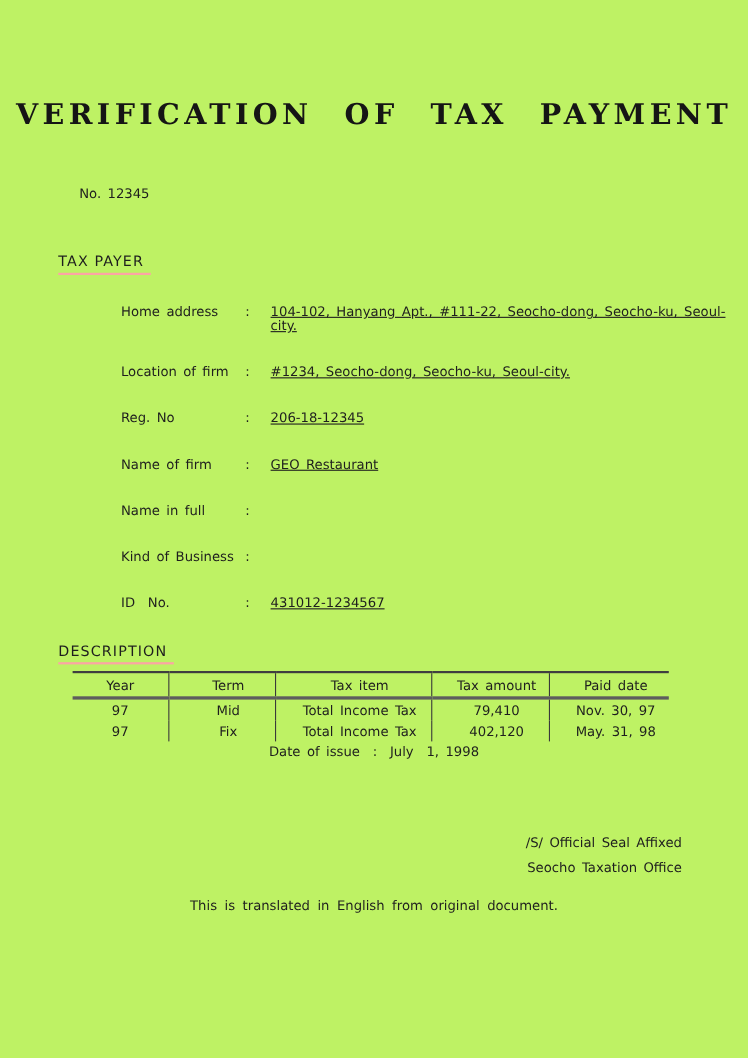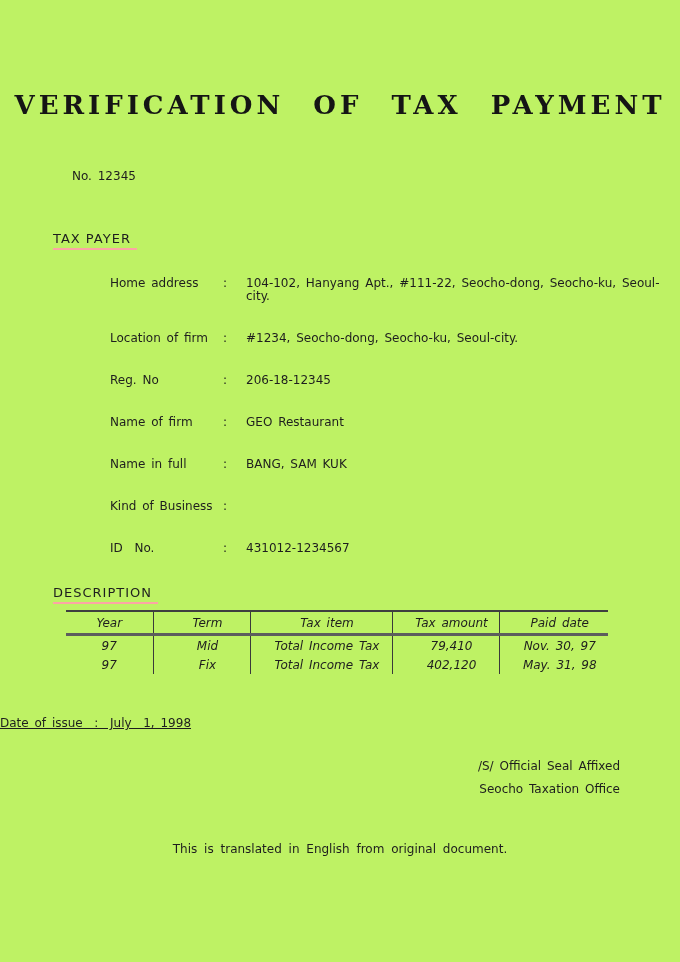--- a/index.html
+++ b/index.html
@@ -75,78 +75,78 @@
     flex: 0 0 113px;
     white-space: pre;
   }
   .field-colon {
     width: 23px;
     flex: 0 0 23px;
   }
   .field-value {
     flex: 1;
     white-space: pre-wrap;
+    text-decoration: underline;
   }
 
   
   .tax-table {
     position: absolute;
     top: 610px;
     left: 66px;
     width: 542px;
     border-collapse: collapse;
     table-layout: fixed;
     font-size: 12px;
     color: #1e1e1e;
   }
   .tax-table th, .tax-table td {
     font-weight: normal;
     text-align: center;
     padding: 0;
     word-spacing: 2px;
-    font-style: italic;
   }
   .tax-table thead th {
     height: 21px;
     border-top: 2px solid #3f3f3f;
     border-bottom: 3px solid #5d5d5d;
   }
   .tax-table tbody td { height: 19px; }
   .tax-table .col-sep { border-left: 1px solid #3a3a3a; padding-left: 12px; }
   .tax-table tr.total-row td {
     height: 21px;
     border-top: 3px solid #5d5d5d;
     border-bottom: 2px solid #3f3f3f;
   }
 
   
   .date-of-issue {
     position: absolute;
-    top: 716px;
+    top: 676px;
     left: 0;
     right: 0;
+    text-align: center;
     white-space: pre;
     word-spacing: 2px;
-    text-decoration: underline;
   }
 
   
   .seal-block {
     position: absolute;
     top: 755px;
     right: 60px;
     text-align: right;
     line-height: 23px;
     word-spacing: 2px;
   }
 
   
   .footer-note {
     position: absolute;
-    top: 842px;
+    top: 816px;
     left: 0;
     right: 0;
     text-align: center;
     word-spacing: 3px;
   }
 </style>
 </head>
 <body>
 
 <div class="page">
@@ -174,21 +174,20 @@
       <span class="field-value">206-18-12345</span>
     </div>
     <div class="field-row">
       <span class="field-label">Name of firm</span>
       <span class="field-colon">:</span>
       <span class="field-value">GEO Restaurant</span>
     </div>
     <div class="field-row">
       <span class="field-label">Name in full</span>
       <span class="field-colon">:</span>
-      <span class="field-value">BANG, SAM KUK</span>
     </div>
     <div class="field-row">
       <span class="field-label">Kind of Business</span>
       <span class="field-colon">:</span>
     </div>
     <div class="field-row">
       <span class="field-label">ID  No.</span>
       <span class="field-colon">:</span>
       <span class="field-value">431012-1234567</span>
     </div>

